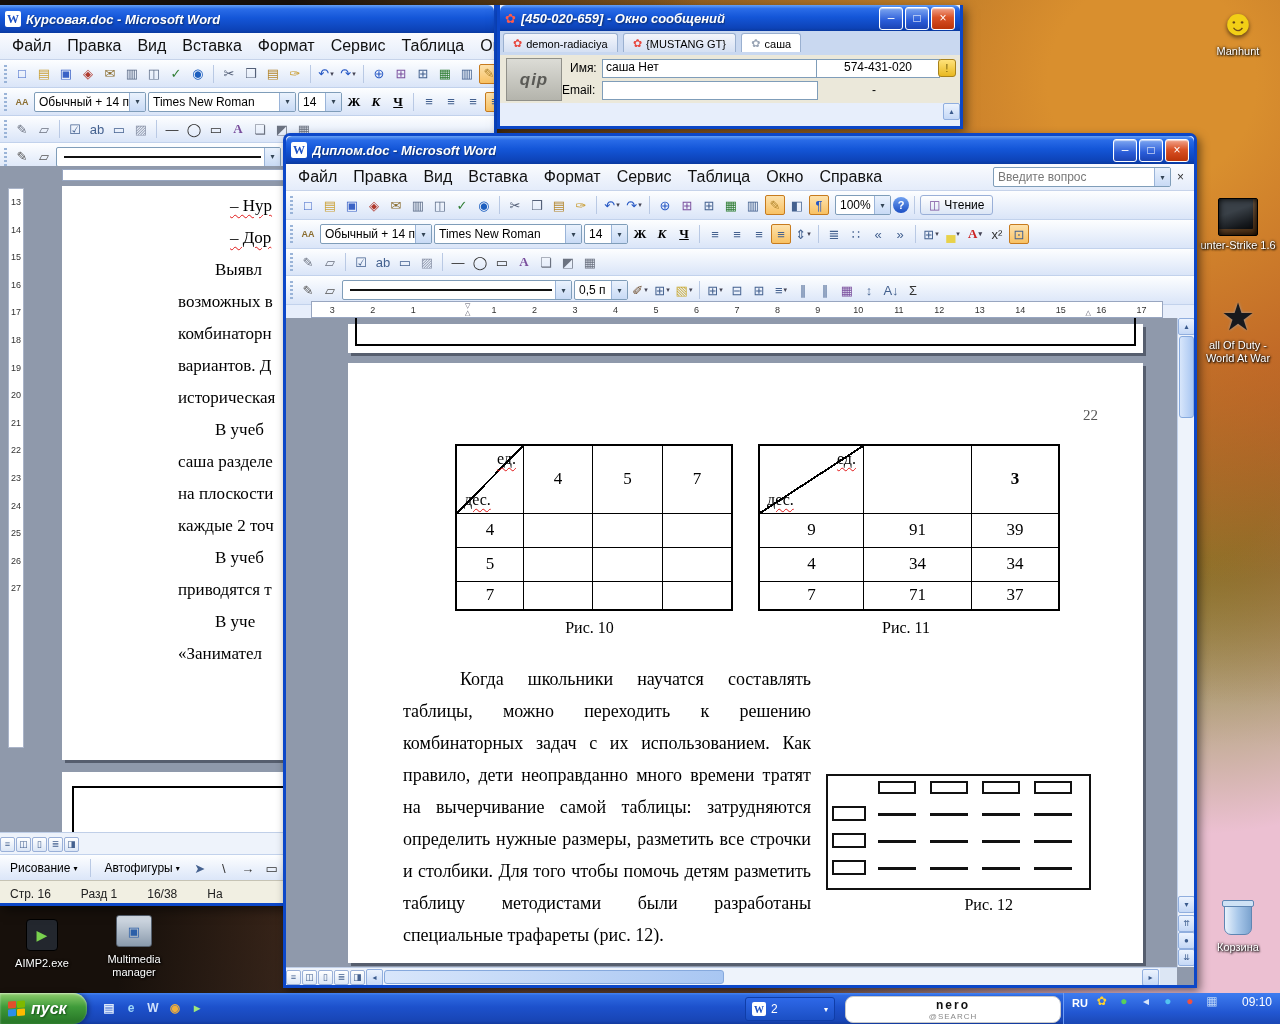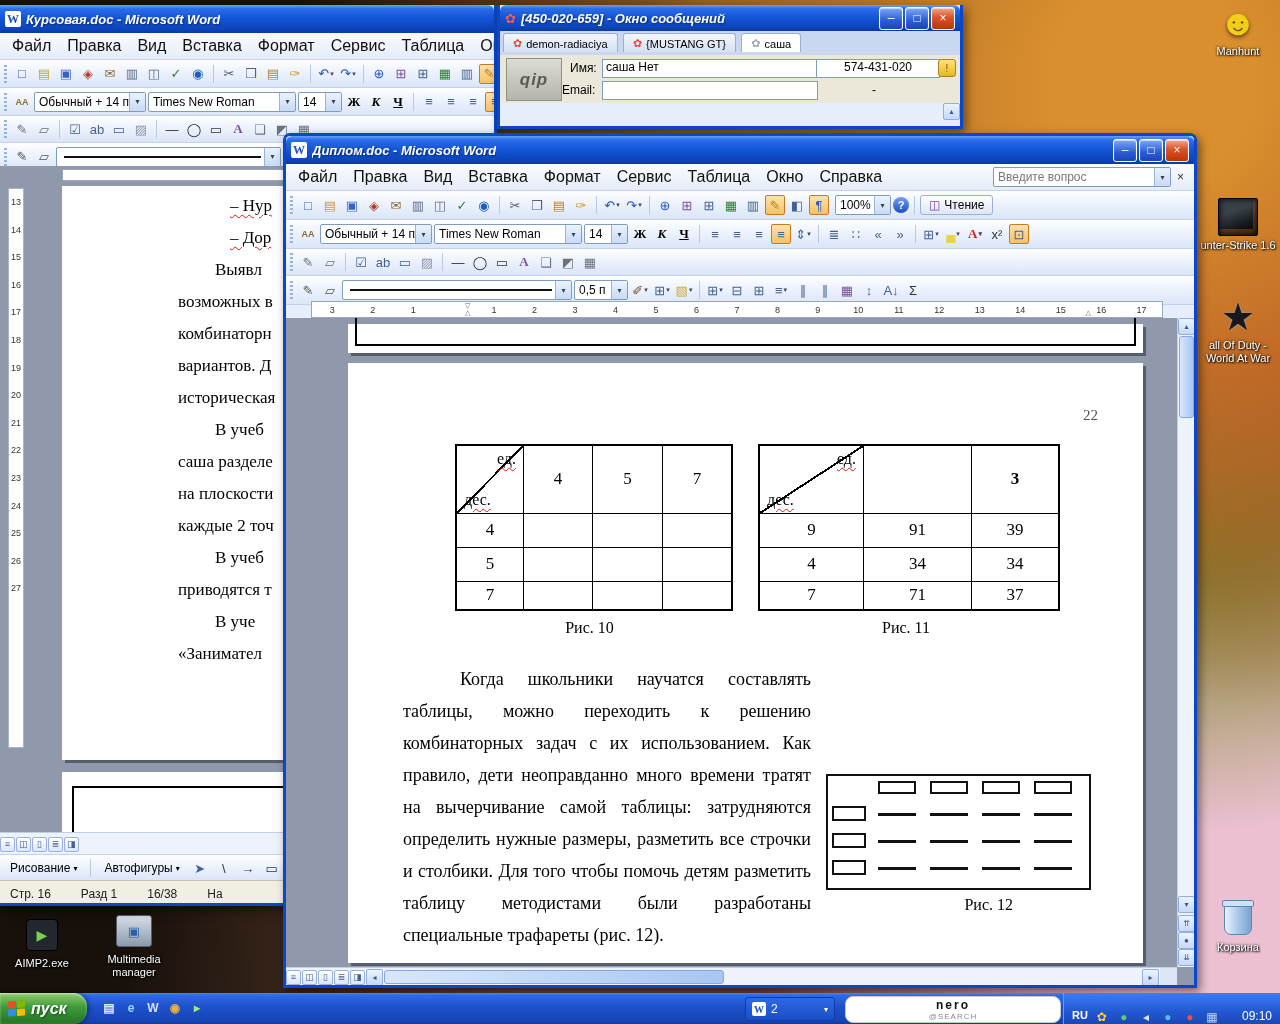--- a/index.html
+++ b/index.html
@@ -120,21 +120,21 @@
     background:linear-gradient(#8fce6d,#3f9b3a 45%,#2a7a29 90%);border-radius:0 14px 14px 0;
     box-shadow:inset 0 1px 2px rgba(255,255,255,.55),2px 0 5px rgba(0,0,0,.35);
     color:#fff;font:italic bold 16px "Liberation Sans",sans-serif;text-shadow:1px 1px 2px #164d16;}
   .winflag{width:17px;height:15px;display:grid;grid-template-columns:1fr 1fr;grid-template-rows:1fr 1fr;gap:1px;transform:skewY(-4deg);}
   .winflag span{border-radius:1px;}
   .ql-ico{width:18px;height:18px;display:flex;align-items:center;justify-content:center;font-size:12px;font-weight:bold;}
   .task-btn{position:absolute;left:745px;top:4px;height:24px;width:90px;display:flex;align-items:center;gap:5px;padding:0 6px;
     background:linear-gradient(#2e68e8,#1b4fc4);border:1px solid #0f3da8;border-radius:3px;color:#fff;box-sizing:border-box;}
   .nero-box{position:absolute;left:845px;top:3px;width:214px;height:25px;background:#fff;border:1px solid #c8c8c8;border-radius:8px;
     display:flex;flex-direction:column;align-items:center;justify-content:center;line-height:10px;}
-  .tray{position:absolute;left:1063px;right:0;top:0;height:31px;display:flex;align-items:flex-start;gap:6px;padding:16px 8px;
+  .tray{position:absolute;left:1063px;right:0;top:0;height:31px;display:flex;align-items:flex-end;gap:6px;padding:16px 8px;
     background:linear-gradient(#3e7cf0,#2257d2 60%,#1a46b2);border-left:1px solid #6d9cf5;box-sizing:border-box;}
   .tray-ico{width:16px;height:16px;display:flex;align-items:center;justify-content:center;font-size:12px;}
 </style>
 </head>
 <body>
 
 <div id="screen">
   <div class="desktop-bg"></div>
 
   <div class="dt-icon" style="left:1196px;top:4px">

